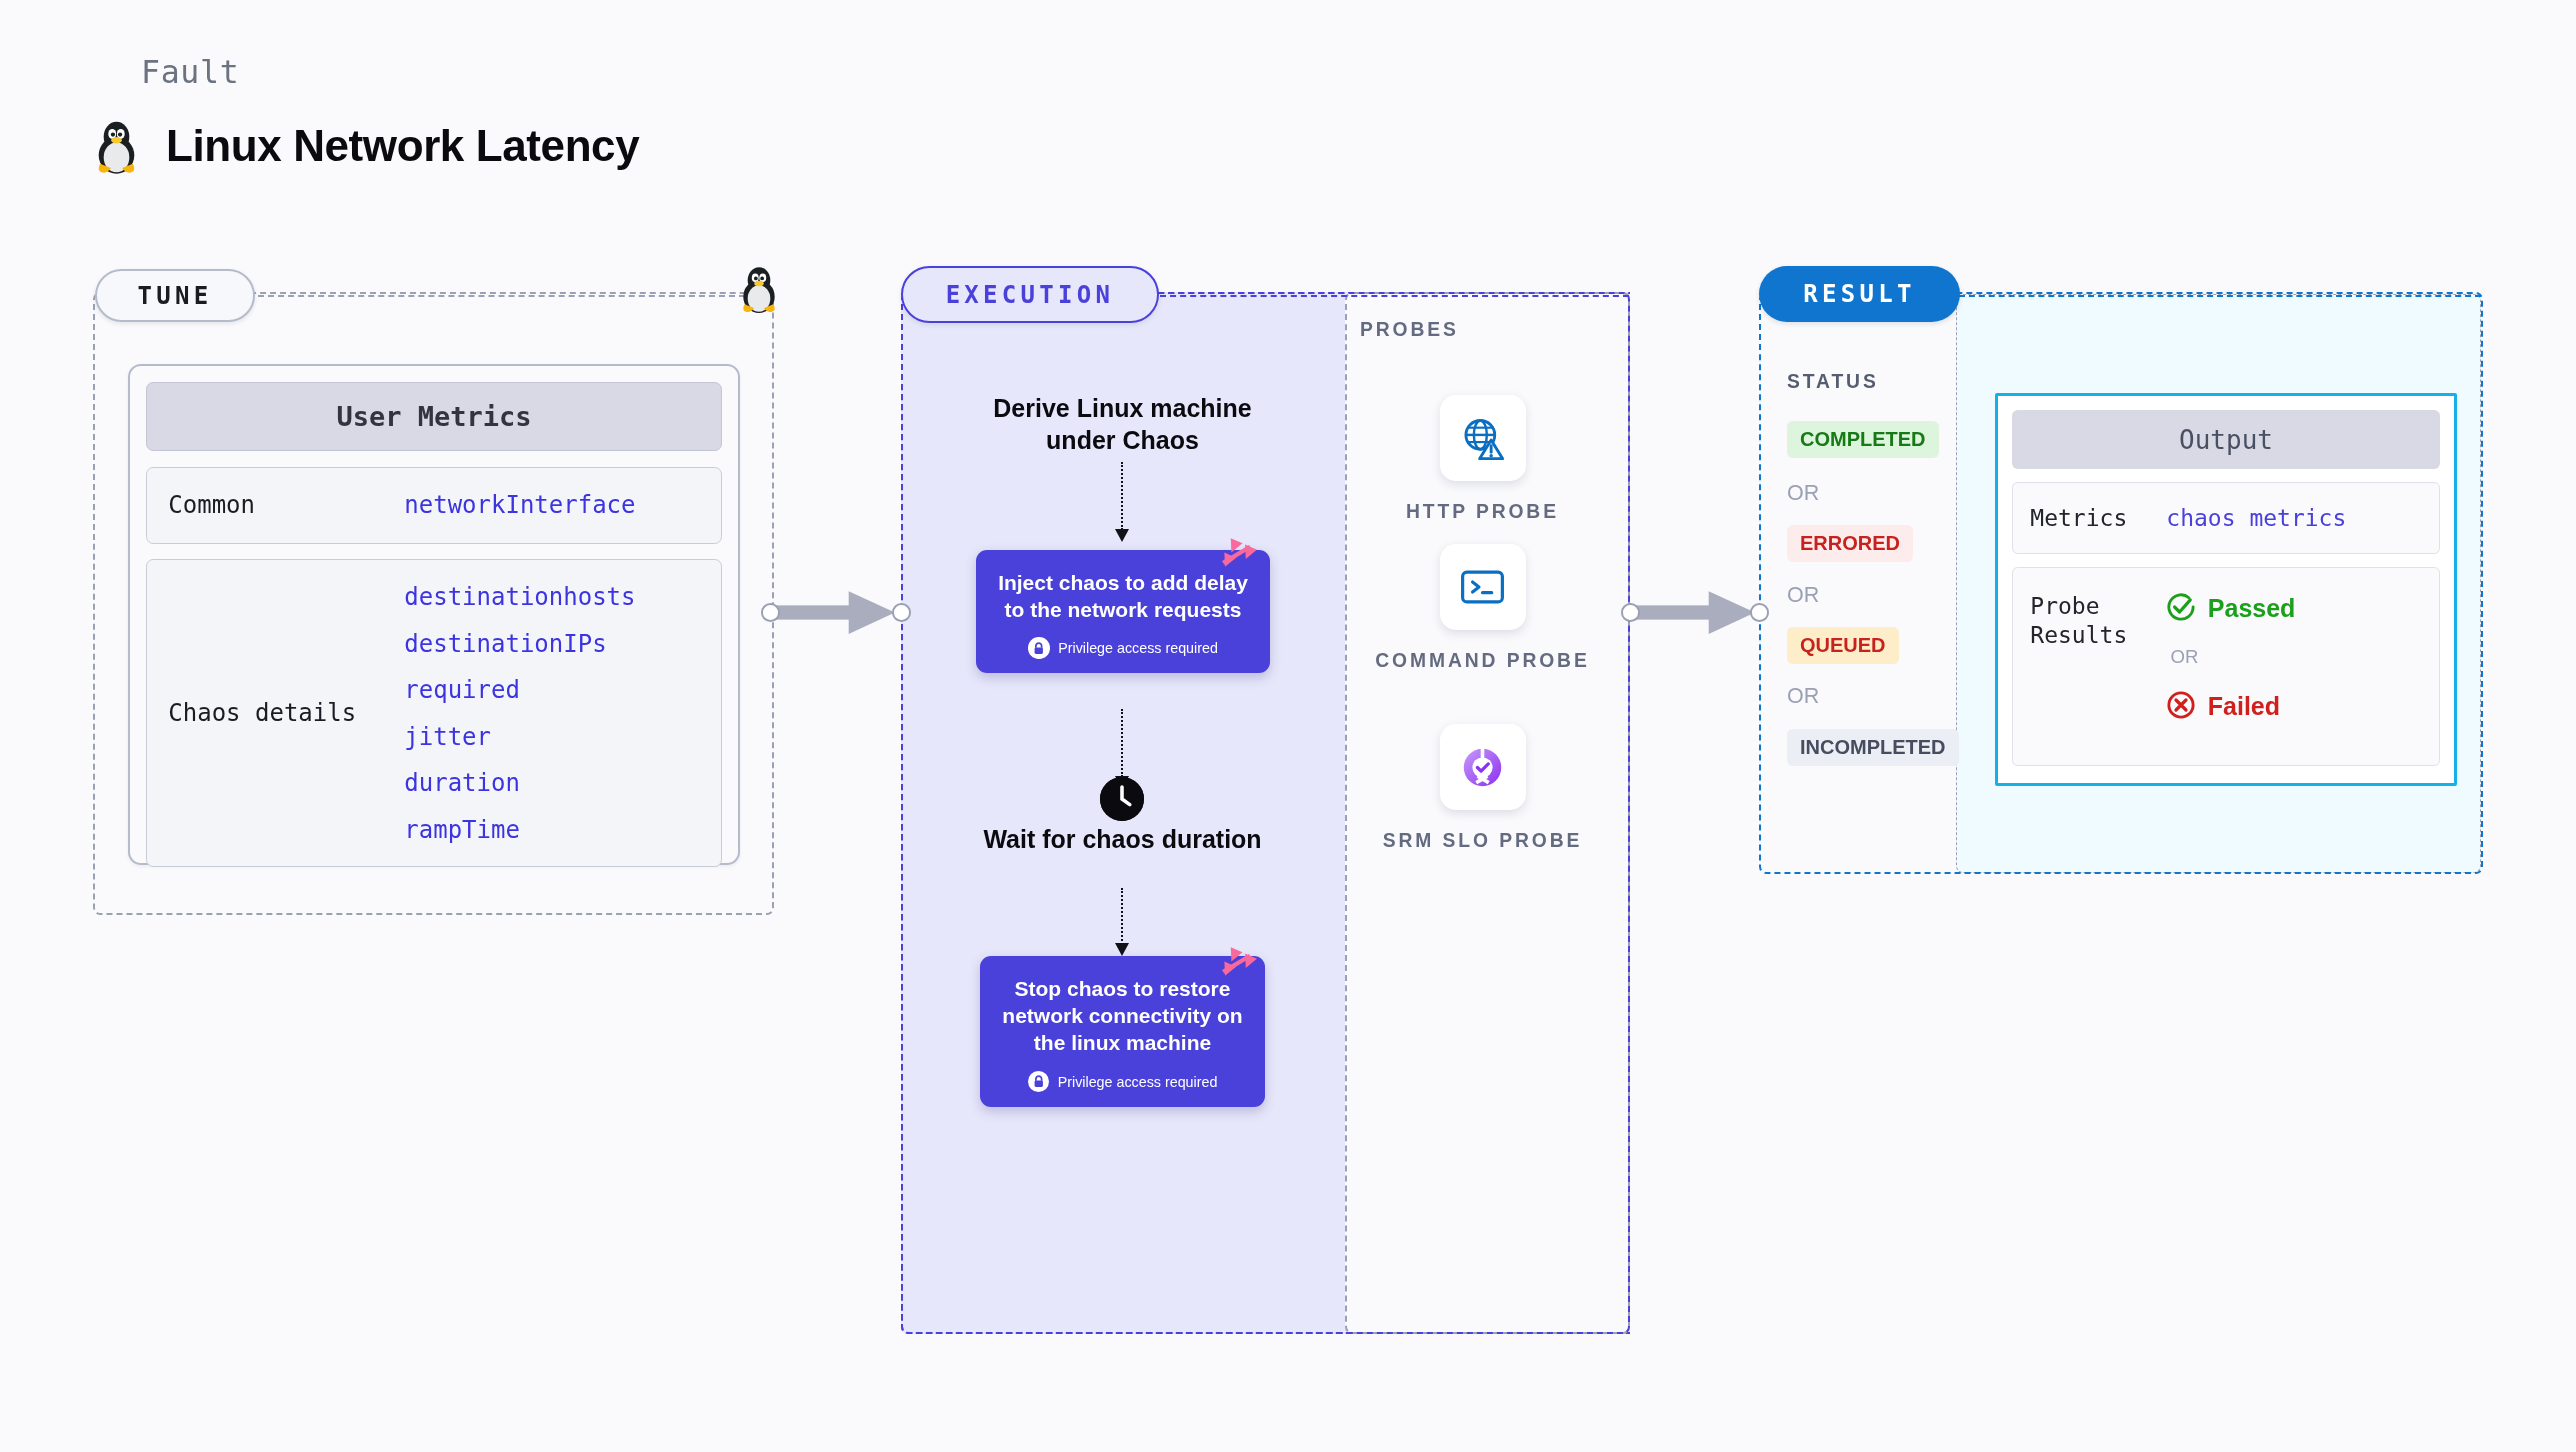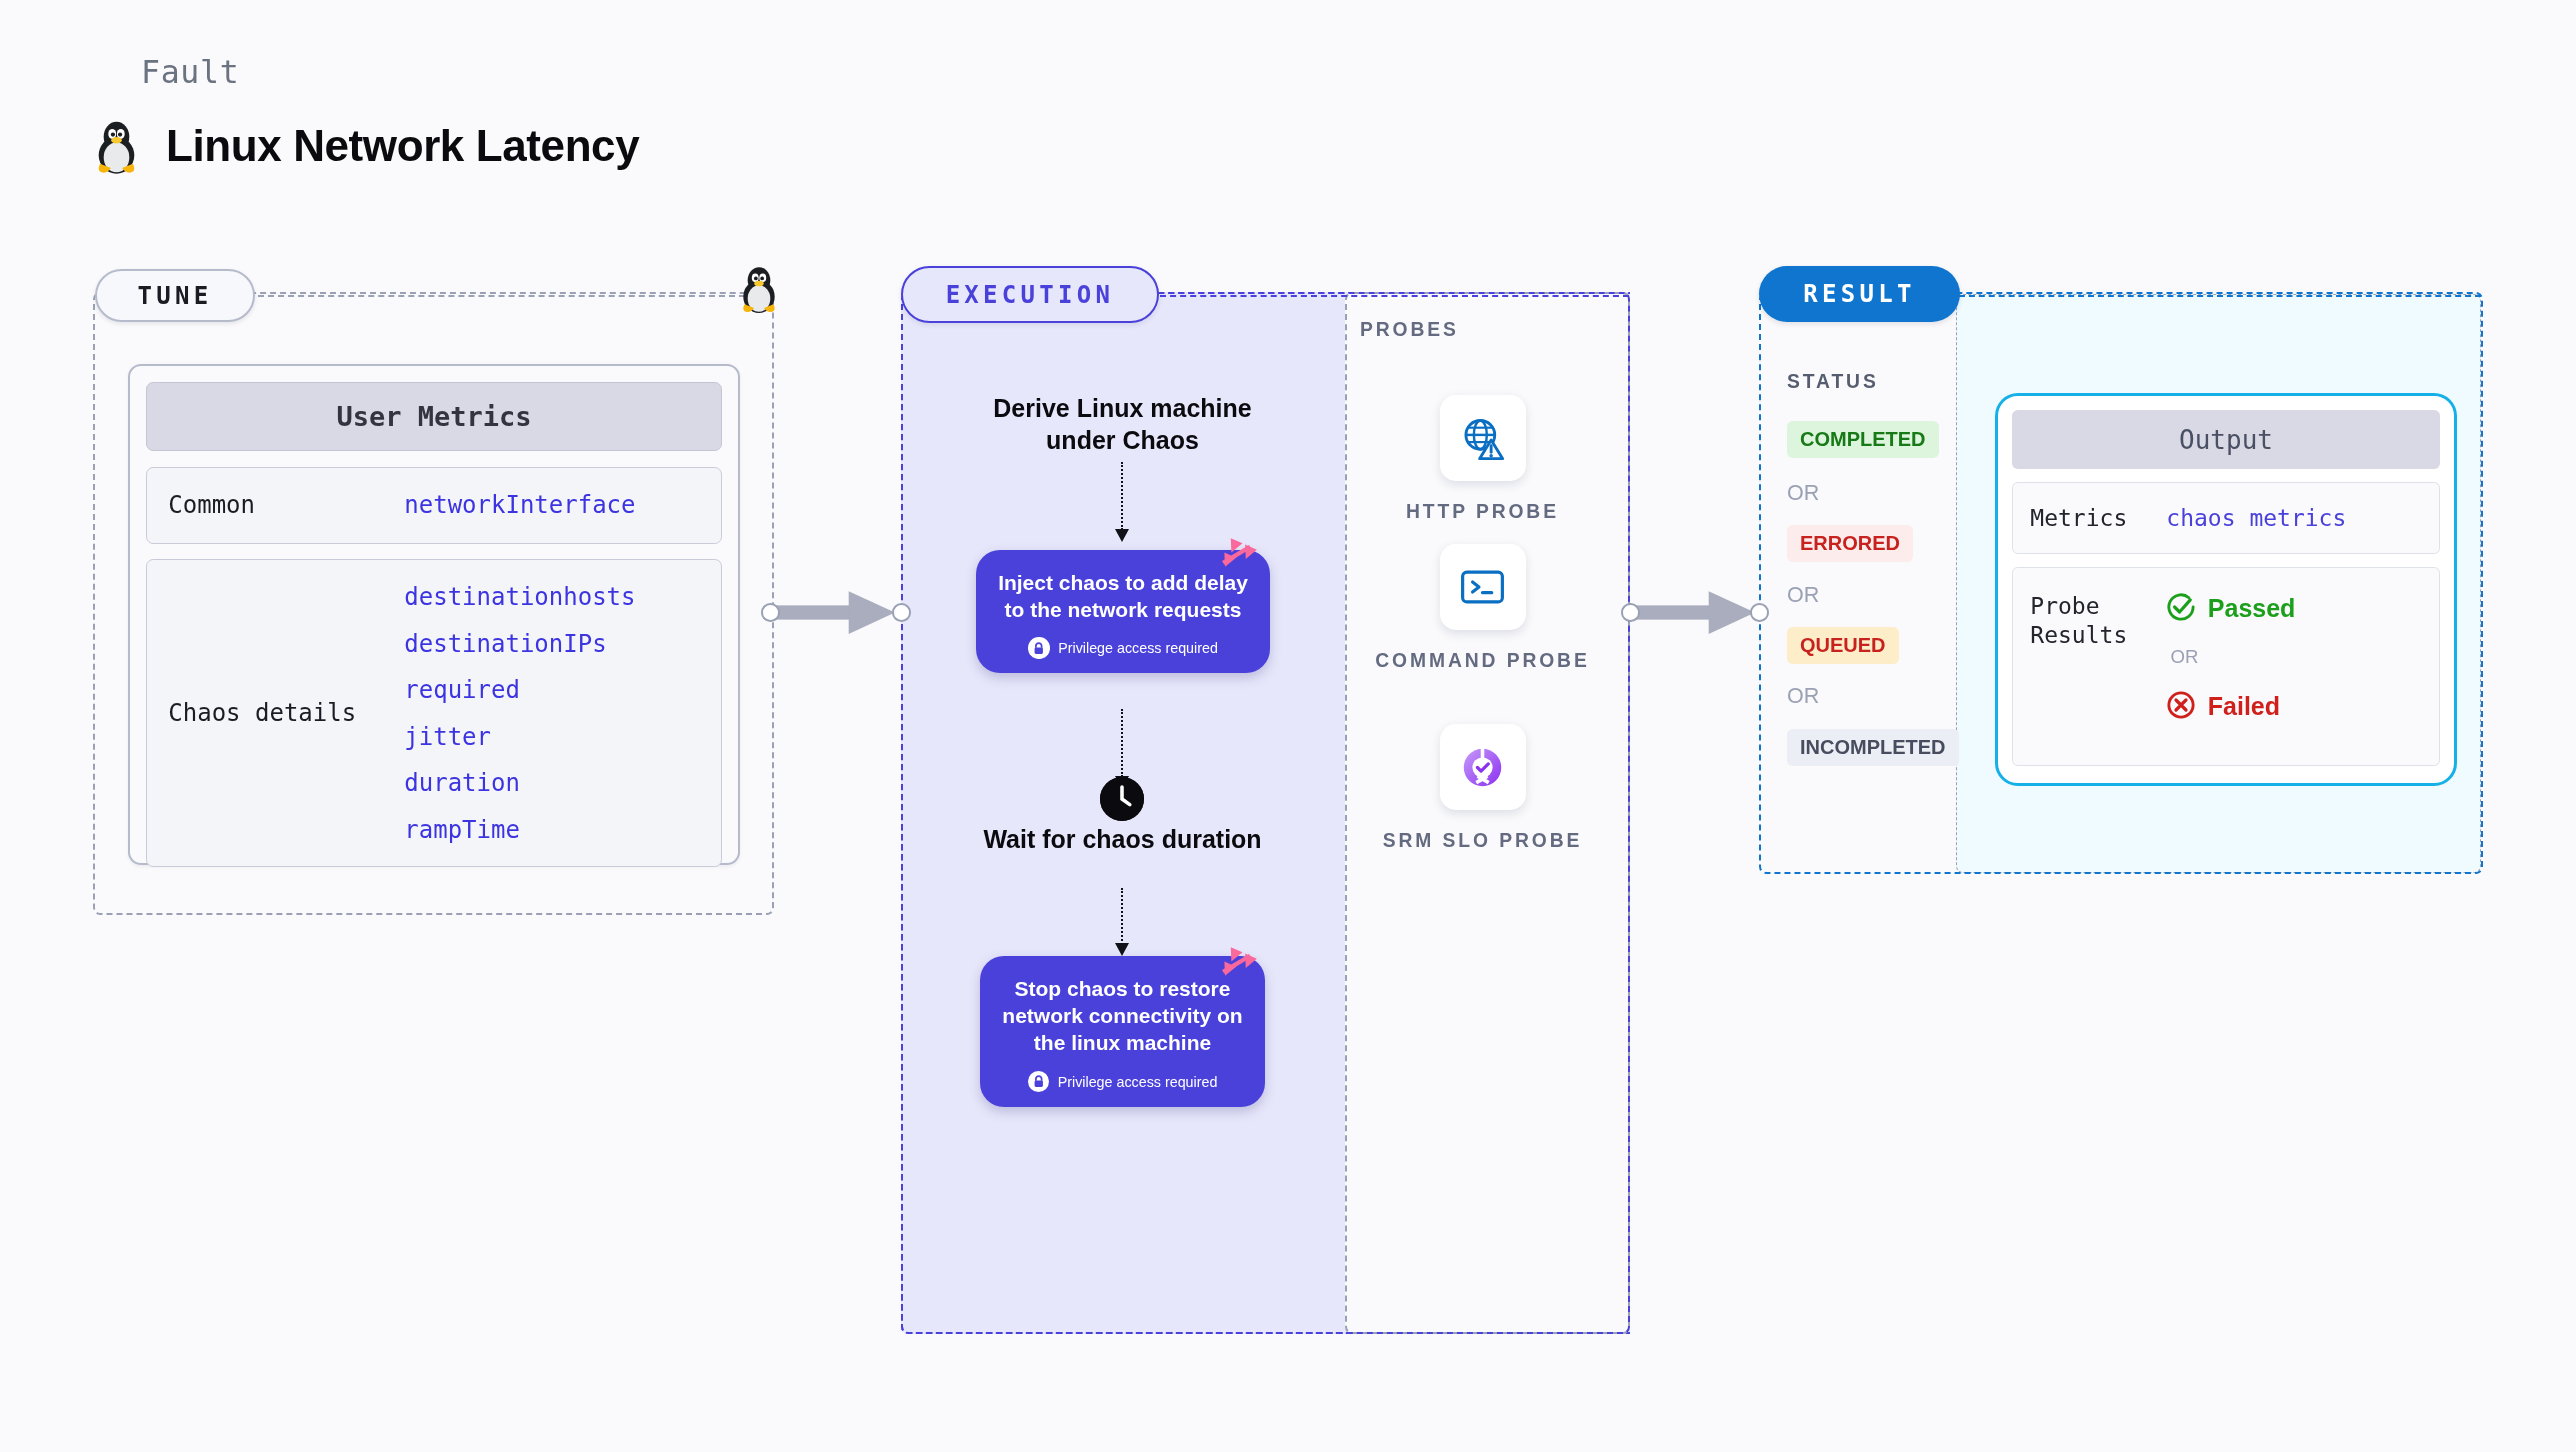--- a/index.html
+++ b/index.html
@@ -153,21 +153,21 @@
   .arrowhead-down {
     position: absolute; z-index: 6;
     width: 0; height: 0;
     border-left: 7.9px solid transparent;
     border-right: 7.9px solid transparent;
     border-top: 13px solid #111118;
   }
 
   .chaos-card {
     position: absolute;
-    background: #4a41db; border-radius: 24px;
+    background: #4a41db; border-radius: 11px;
     color: #fff; text-align: center;
     padding: 18.6px 17px 14.3px;
     box-shadow: 0 4.3px 11.5px rgba(40,35,120,.22);
     z-index: 7;
   }
   .chaos-card-text {
     font-size: 21px; font-weight: bold; line-height: 1.3;
   }
   .priv-row {
     display: flex; align-items: center; justify-content: center;
@@ -237,21 +237,21 @@
   #or-2              { left: 1787px; top: 583px; }
   #badge-queued      { left: 1787px; top: 627px; background: #fdeec9; color: #c7221e; }
   #or-3              { left: 1787px; top: 684px; }
   #badge-incompleted { left: 1787px; top: 729px; background: #eceef5; color: #474d5e; }
 
   
   #output-card {
     position: absolute; left: 1995px; top: 393px;
     width: 462px; height: 393px;
     background: #ffffff;
-    border: 3.6px solid #16b0e8; border-radius: 23px;
+    border: 3.6px solid #16b0e8; border-radius: 2px;
     padding: 14.3px;
     z-index: 6;
   }
   #output-header {
     height: 59px; background: #d8d9e4;
     border-radius: 5.7px;
     display: flex; align-items: center; justify-content: center;
     font-family: "DejaVu Sans Mono", monospace;
     font-size: 26px; color: #4a5063;
   }

